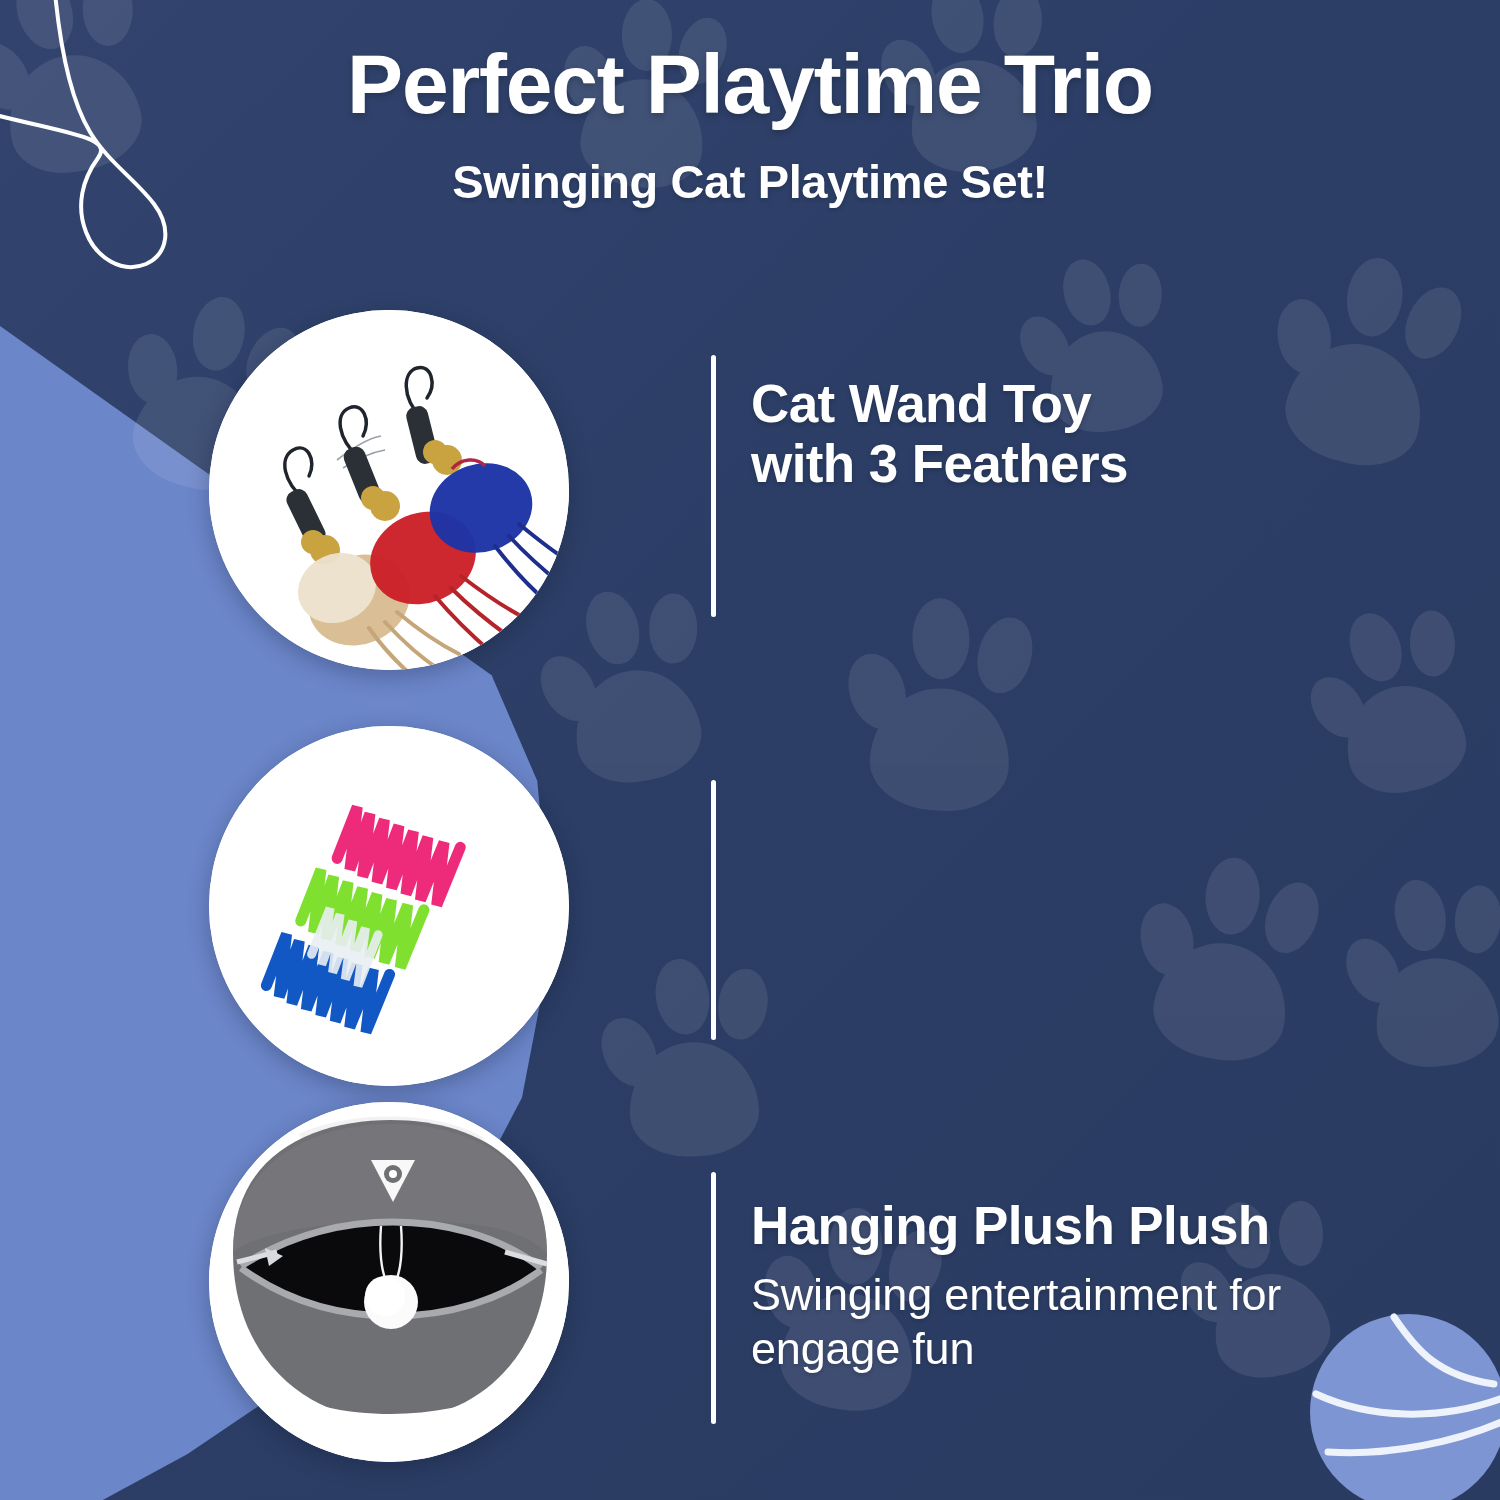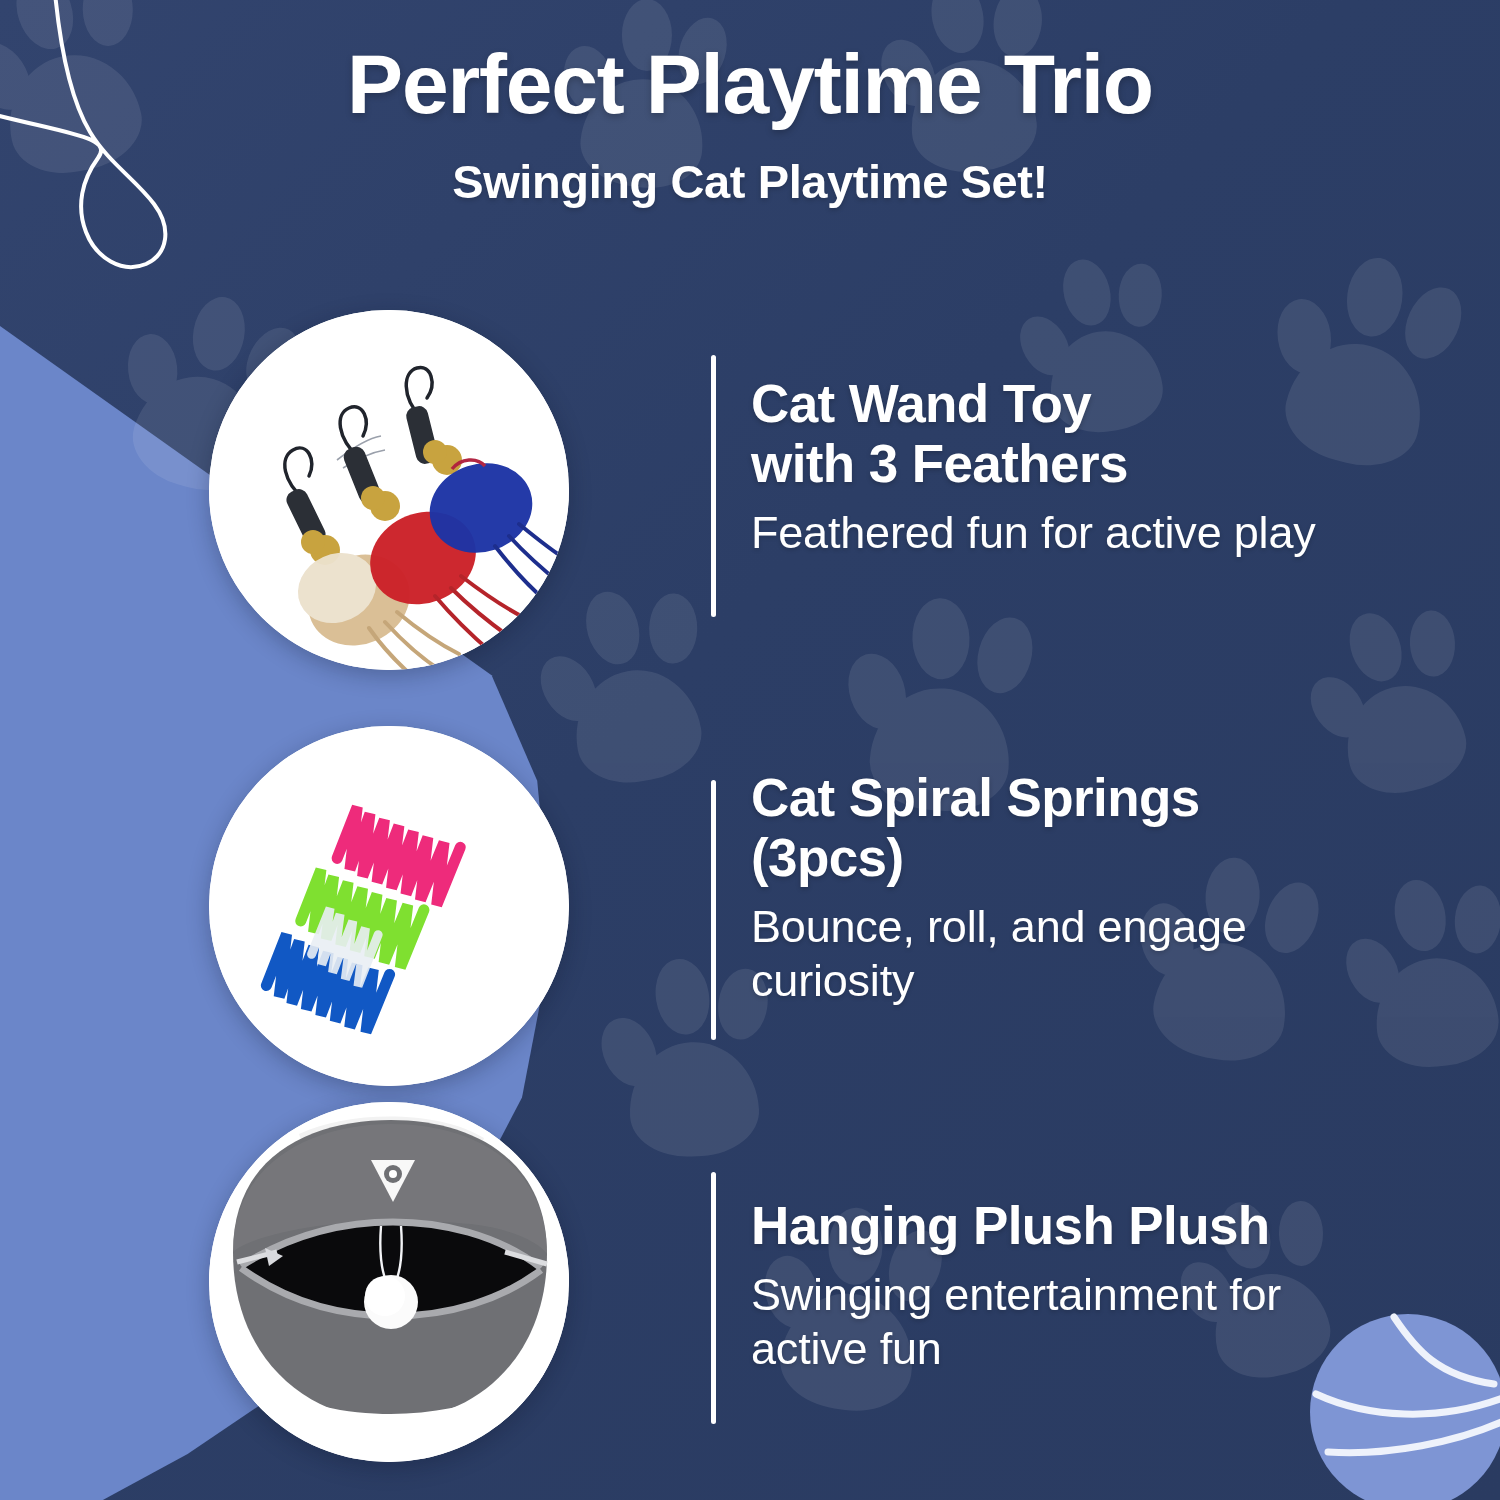--- a/index.html
+++ b/index.html
@@ -301,21 +301,20 @@
               <path d="M310 214 C 332 232, 348 244, 358 250"></path>
             </g>
             <path d="M243 159 C 252 148, 268 147, 276 156" stroke="#b0213e" stroke-width="3.5" fill="none"></path>
           </g>
         </svg>
       </div>
       <div class="divider"></div>
       <div class="copy">
         <h2 class="feat-title">Cat Wand Toy
 with 3 Feathers</h2>
-        <p class="feat-desc">Feathered fun for active play</p>
       </div>
     </div>
 
     <div class="row row-1">
       <div class="thumb">
         <svg width="360" height="360" viewBox="0 0 360 360">
           <rect width="360" height="360" fill="#ffffff"></rect>
           <g fill="none" stroke-linecap="round" stroke-width="11">
             <g stroke="#ee2b7b" transform="rotate(-28 200 110)">
               <path d="M126 96 L168 60 L132 112 L176 72 L140 124 L186 84 L150 136 L196 96 L160 148 L206 108 L170 160 L216 120 L180 172 L228 132 L192 184 L240 144"></path>
@@ -326,26 +325,20 @@
             <g stroke="#1158c4" transform="rotate(-28 122 232)">
               <path d="M52 226 L94 190 L58 242 L102 202 L66 254 L112 214 L76 266 L122 226 L86 278 L132 238 L96 290 L142 250 L106 302 L154 262 L118 314 L166 274"></path>
             </g>
             <g stroke="#e9eef4" stroke-width="9" opacity="0.9" transform="rotate(-28 160 200)">
               <path d="M96 198 L134 166 L100 212 L140 176 L106 224 L148 188 L114 236 L156 200 L122 248 L164 212"></path>
             </g>
           </g>
         </svg>
       </div>
       <div class="divider"></div>
-      <div class="copy">
-        <h2 class="feat-title">Cat Spiral Springs
-(3pcs)</h2>
-        <p class="feat-desc">Bounce, roll, and engage
-curiosity</p>
-      </div>
     </div>
 
     <div class="row row-2">
       <div class="thumb">
         <svg width="360" height="360" viewBox="0 0 360 360">
           <rect width="360" height="360" fill="#ffffff"></rect>
           <path d="M90 32 C 140 8, 230 8, 275 36 L 268 58 C 224 34, 144 34, 98 56 Z" fill="#f2f2f2"></path>
           <path d="M24 150 C 24 52, 104 18, 182 18 C 262 18, 338 56, 338 152 C 338 254, 268 318, 182 318 C 96 318, 24 254, 24 150 Z" fill="#6f7074"></path>
           <path d="M24 150 C 24 60, 104 22, 182 22 C 262 22, 338 60, 338 152 C 330 140, 300 126, 262 122 C 220 118, 150 118, 108 124 C 68 130, 34 140, 24 150 Z" fill="#7b7c80" opacity="0.55"></path>
           <path d="M32 164 C 86 130, 140 120, 184 120 C 232 120, 288 132, 332 166 C 290 198, 240 214, 184 214 C 128 214, 74 198, 32 164 Z" fill="#0a0a0c"></path>
@@ -367,18 +360,18 @@
           </g>
           <circle cx="184" cy="72" r="9" fill="#6f7074"></circle>
           <circle cx="184" cy="72" r="4" fill="#ffffff"></circle>
           <path d="M24 268 C 80 300, 130 312, 182 312 C 236 312, 292 298, 338 266 C 330 316, 268 344, 182 344 C 96 344, 34 316, 24 268 Z" fill="#ffffff"></path>
         </svg>
       </div>
       <div class="divider"></div>
       <div class="copy">
         <h2 class="feat-title">Hanging Plush Plush</h2>
         <p class="feat-desc">Swinging entertainment for
-active fun</p>
+engage fun</p>
       </div>
     </div>
 
   </div>
 </div>
 
 </body></html>

